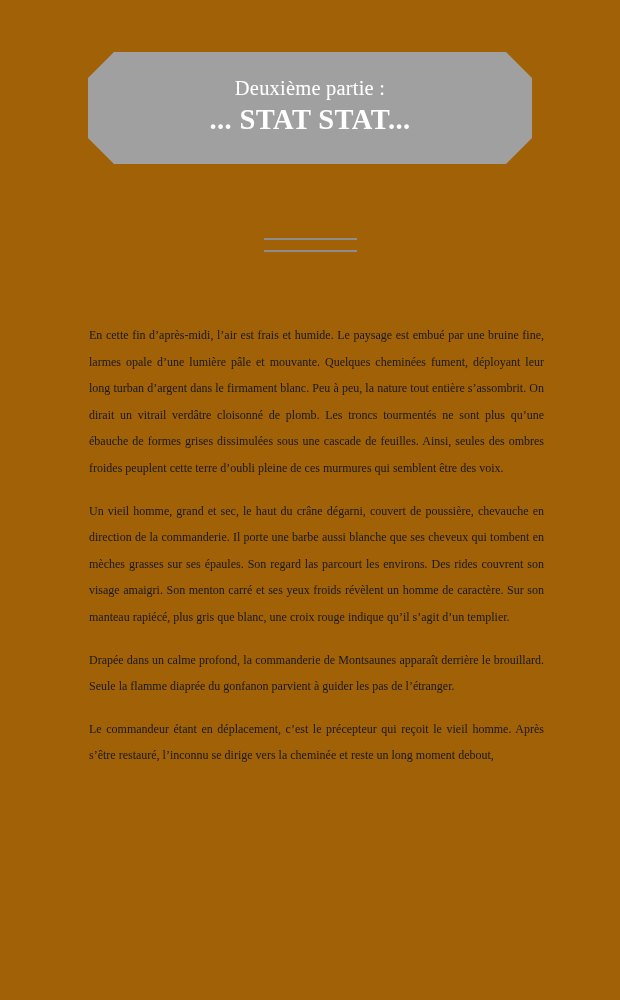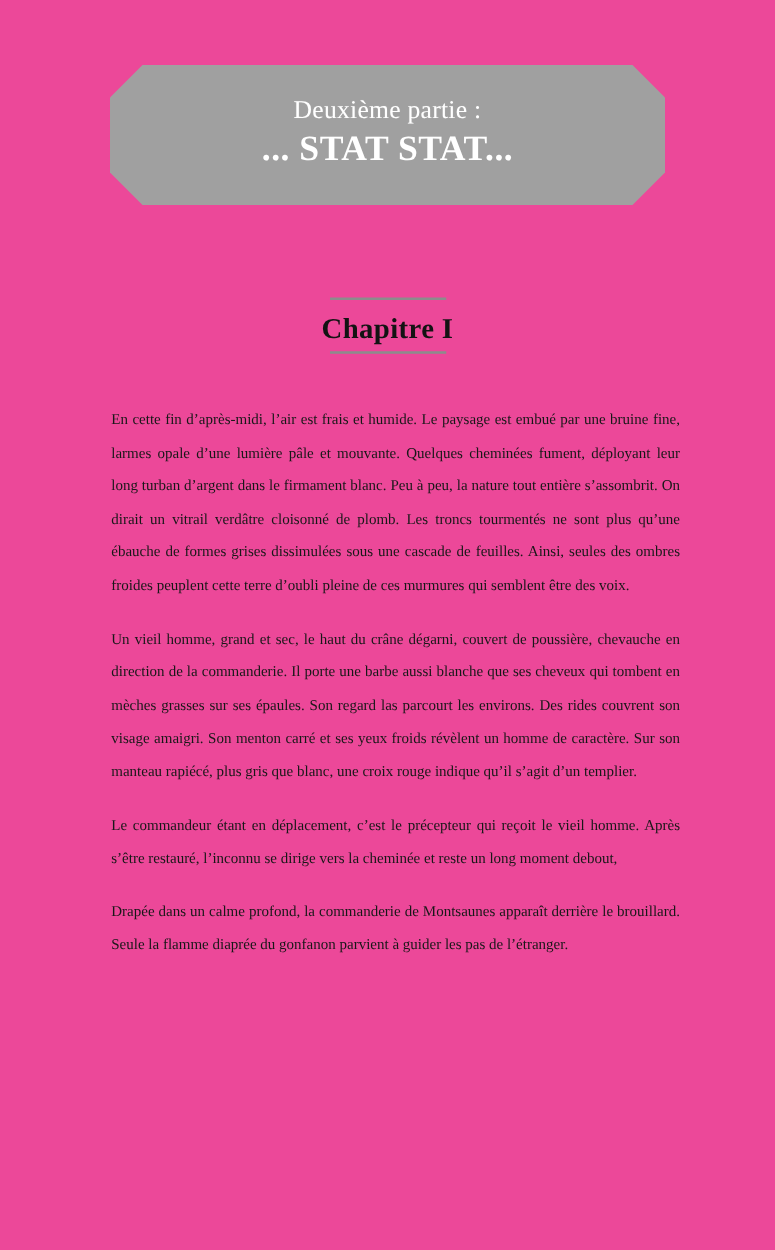--- a/index.html
+++ b/index.html
@@ -13,21 +13,21 @@
     font-family: "Liberation Serif", "DejaVu Serif", serif;
     color: #1a1a1a;
     overflow: hidden;
     position: relative;
   }
 
   .page {
     position: relative;
     width: 620px;
     height: 1000px;
-    background: #ec4899;
+    background: #a16207;
   }
 
   
   .part-banner-wrap {
     position: absolute;
     left: 88px;
     top: 52px;
     width: 444px;
     height: 112px;
   }
@@ -130,25 +130,24 @@
   <div class="part-banner-wrap">
     <div class="part-banner"></div>
     <div class="part-banner-inner">
       <div class="part-kicker">Deuxième partie :</div>
       <div class="part-title">... STAT STAT...</div>
     </div>
   </div>
 
   <div class="chapter-block">
     <div class="chapter-rule top"></div>
-    <div class="chapter-title">Chapitre I</div>
     <div class="chapter-rule bottom"></div>
   </div>
 
   <div class="body-text">
     <p class="para">En cette fin d’après-midi, l’air est frais et humide. Le paysage est embué par une bruine fine, larmes opale d’une lumière pâle et mouvante. Quelques cheminées fument, déployant leur long turban d’argent dans le firmament blanc. Peu à peu, la nature tout entière s’assombrit. On dirait un vitrail verdâtre cloisonné de plomb. Les troncs tourmentés ne sont plus qu’une ébauche de formes grises dissimulées sous une cascade de feuilles. Ainsi, seules des ombres froides peuplent cette terre d’oubli pleine de ces murmures qui semblent être des voix.</p>
     <p class="para">Un vieil homme, grand et sec, le haut du crâne dégarni, couvert de poussière, chevauche en direction de la commanderie. Il porte une barbe aussi blanche que ses cheveux qui tombent en mèches grasses sur ses épaules. Son regard las parcourt les environs. Des rides couvrent son visage amaigri. Son menton carré et ses yeux froids révèlent un homme de caractère. Sur son manteau rapiécé, plus gris que blanc, une croix rouge indique qu’il s’agit d’un templier.</p>
+    <p class="para">Drapée dans un calme profond, la commanderie de Montsaunes apparaît derrière le brouillard. Seule la flamme diaprée du gonfanon parvient à guider les pas de l’étranger.</p>
     <p class="para">Le commandeur étant en déplacement, c’est le précepteur qui reçoit le vieil homme. Après s’être restauré, l’inconnu se dirige vers la cheminée et reste un long moment debout,</p>
-    <p class="para">Drapée dans un calme profond, la commanderie de Montsaunes apparaît derrière le brouillard. Seule la flamme diaprée du gonfanon parvient à guider les pas de l’étranger.</p>
   </div>
 
 
 </div>
 
 </body></html>

